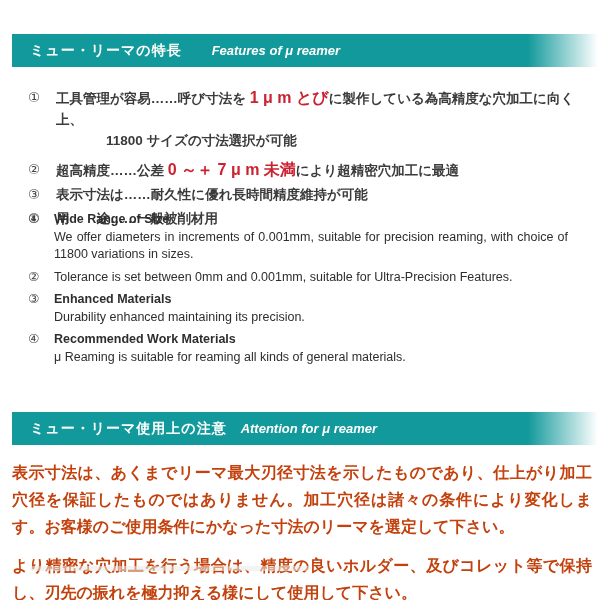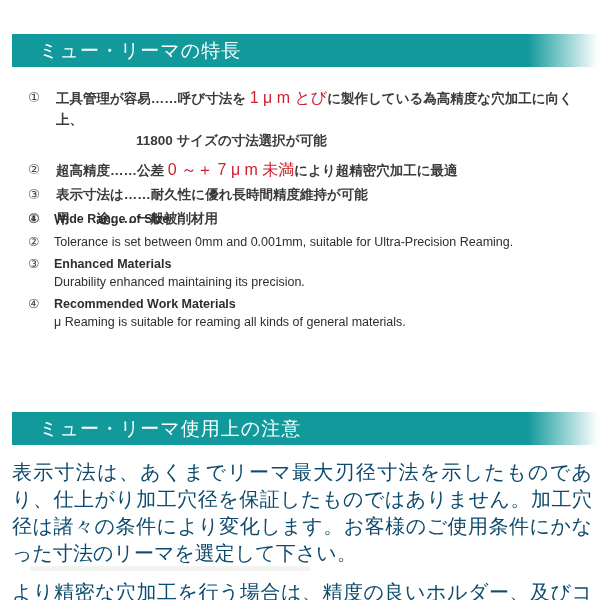--- a/index.html
+++ b/index.html
@@ -10,62 +10,63 @@
   
   .band{
     position:absolute;left:12px;width:586px;height:33px;
     display:flex;align-items:center;
     background:linear-gradient(to right,#12999b 0%,#12999b 88%,rgba(18,153,155,0) 100%);
     white-space:nowrap;
   }
   .band-1{top:34px;}
   .band-2{top:412px;}
   .band-jp{
-    color:#ffffff;font-size:19px;font-weight:normal;letter-spacing:1px;
-    padding-left:27px;
+    color:#ffffff;font-size:14px;font-weight:bold;letter-spacing:1px;
+    padding-left:18px;
   }
   .band-en{
     color:#ffffff;font-size:13px;font-weight:bold;font-style:italic;
   }
   .band-1 .band-en{margin-left:30px;}
   .band-2 .band-en{margin-left:14px;}
   
   .jp-list{position:absolute;top:87px;left:12px;right:6px;}
   .jp-item{display:flex;line-height:21px;font-size:13.5px;font-weight:600;margin-bottom:8px;}
   .jp-item .num{width:18px;margin-left:16px;margin-right:10px;flex:none;color:#444;font-weight:400;}
   .jp-text{flex:1;}
-  .red{color:#cc2130;font-weight:normal;font-size:16px;line-height:21px;}
-  .jp-line2{margin-left:80px;}
+  .red{color:#cc2130;font-weight:bold;font-size:16px;line-height:21px;}
+  .jp-line2{margin-left:50px;}
   .jp-item.tight{margin-bottom:3px;}
   
   .en-list{position:absolute;top:211px;left:12px;width:556px;}
   .en-item{display:flex;line-height:17.5px;font-size:12.5px;color:#2e2e2e;margin-bottom:5px;}
   .en-item .num{width:18px;margin-left:16px;margin-right:8px;flex:none;color:#444;}
   .en-text{flex:1;}
   .en-title{font-weight:bold;}
   .en-body{text-align:justify;}
   
   .paras{position:absolute;top:459px;left:12px;width:580px;}
   .paras p{
-    margin:0 0 12px 0;font-size:20px;line-height:27px;font-weight:400;
-    text-align:justify;color:#0c4a6e;
+    margin:0 0 12px 0;font-size:16px;line-height:27px;font-weight:700;
+    text-align:justify;color:#c2410c;
   }
   
   .artifact{
     position:absolute;top:566px;left:30px;width:280px;height:5px;
     background:#e9e9e6;opacity:.55;border-radius:2px;
   }
 </style>
 </head>
 <body>
 
 <div class="page">
 
   <div class="band band-1">
     <span class="band-jp">ミュー・リーマの特長</span>
+    <span class="band-en">Features of μ reamer</span>
   </div>
 
   <div class="jp-list">
     <div class="jp-item">
       <span class="num">①</span>
       <div class="jp-text"><span>工具管理が容易……呼び寸法を </span><span class="red">1 μ m とび</span><span>に製作している為高精度な穴加工に向く上、</span>
         <div class="jp-line2">11800 サイズの寸法選択が可能</div>
       </div>
     </div>
     <div class="jp-item tight">
@@ -80,46 +81,48 @@
       <span class="num">④</span>
       <div class="jp-text"><span>用　　途……一般被削材用</span></div>
     </div>
   </div>
 
   <div class="en-list">
     <div class="en-item">
       <span class="num">①</span>
       <div class="en-text">
         <div class="en-title">Wide Range of Size</div>
+        <div class="en-body">We offer diameters in increments of 0.001mm, suitable for precision reaming, with choice of 11800 variations in sizes.</div>
       </div>
     </div>
     <div class="en-item">
       <span class="num">②</span>
       <div class="en-text">
-        <div class="en-body">Tolerance is set between 0mm and 0.001mm, suitable for Ultra-Precision Reaming.</div>
+        <div class="en-body">Tolerance is set between 0mm and 0.001mm, suitable for Ultra-Precision Features.</div>
       </div>
     </div>
     <div class="en-item">
       <span class="num">③</span>
       <div class="en-text">
         <div class="en-title">Enhanced Materials</div>
         <div class="en-body">Durability enhanced maintaining its precision.</div>
       </div>
     </div>
     <div class="en-item">
       <span class="num">④</span>
       <div class="en-text">
         <div class="en-title">Recommended Work Materials</div>
         <div class="en-body">μ Reaming is suitable for reaming all kinds of general materials.</div>
       </div>
     </div>
   </div>
 
   <div class="band band-2">
     <span class="band-jp">ミュー・リーマ使用上の注意</span>
+    <span class="band-en">Attention for μ reamer</span>
   </div>
 
   <div class="paras">
     <p>表示寸法は、あくまでリーマ最大刃径寸法を示したものであり、仕上がり加工穴径を保証したものではありません。加工穴径は諸々の条件により変化します。お客様のご使用条件にかなった寸法のリーマを選定して下さい。</p>
     <p>より精密な穴加工を行う場合は、精度の良いホルダー、及びコレット等で保持し、刃先の振れを極力抑える様にして使用して下さい。</p>
   </div>
 
   <div class="artifact"></div>
 
 </div>

